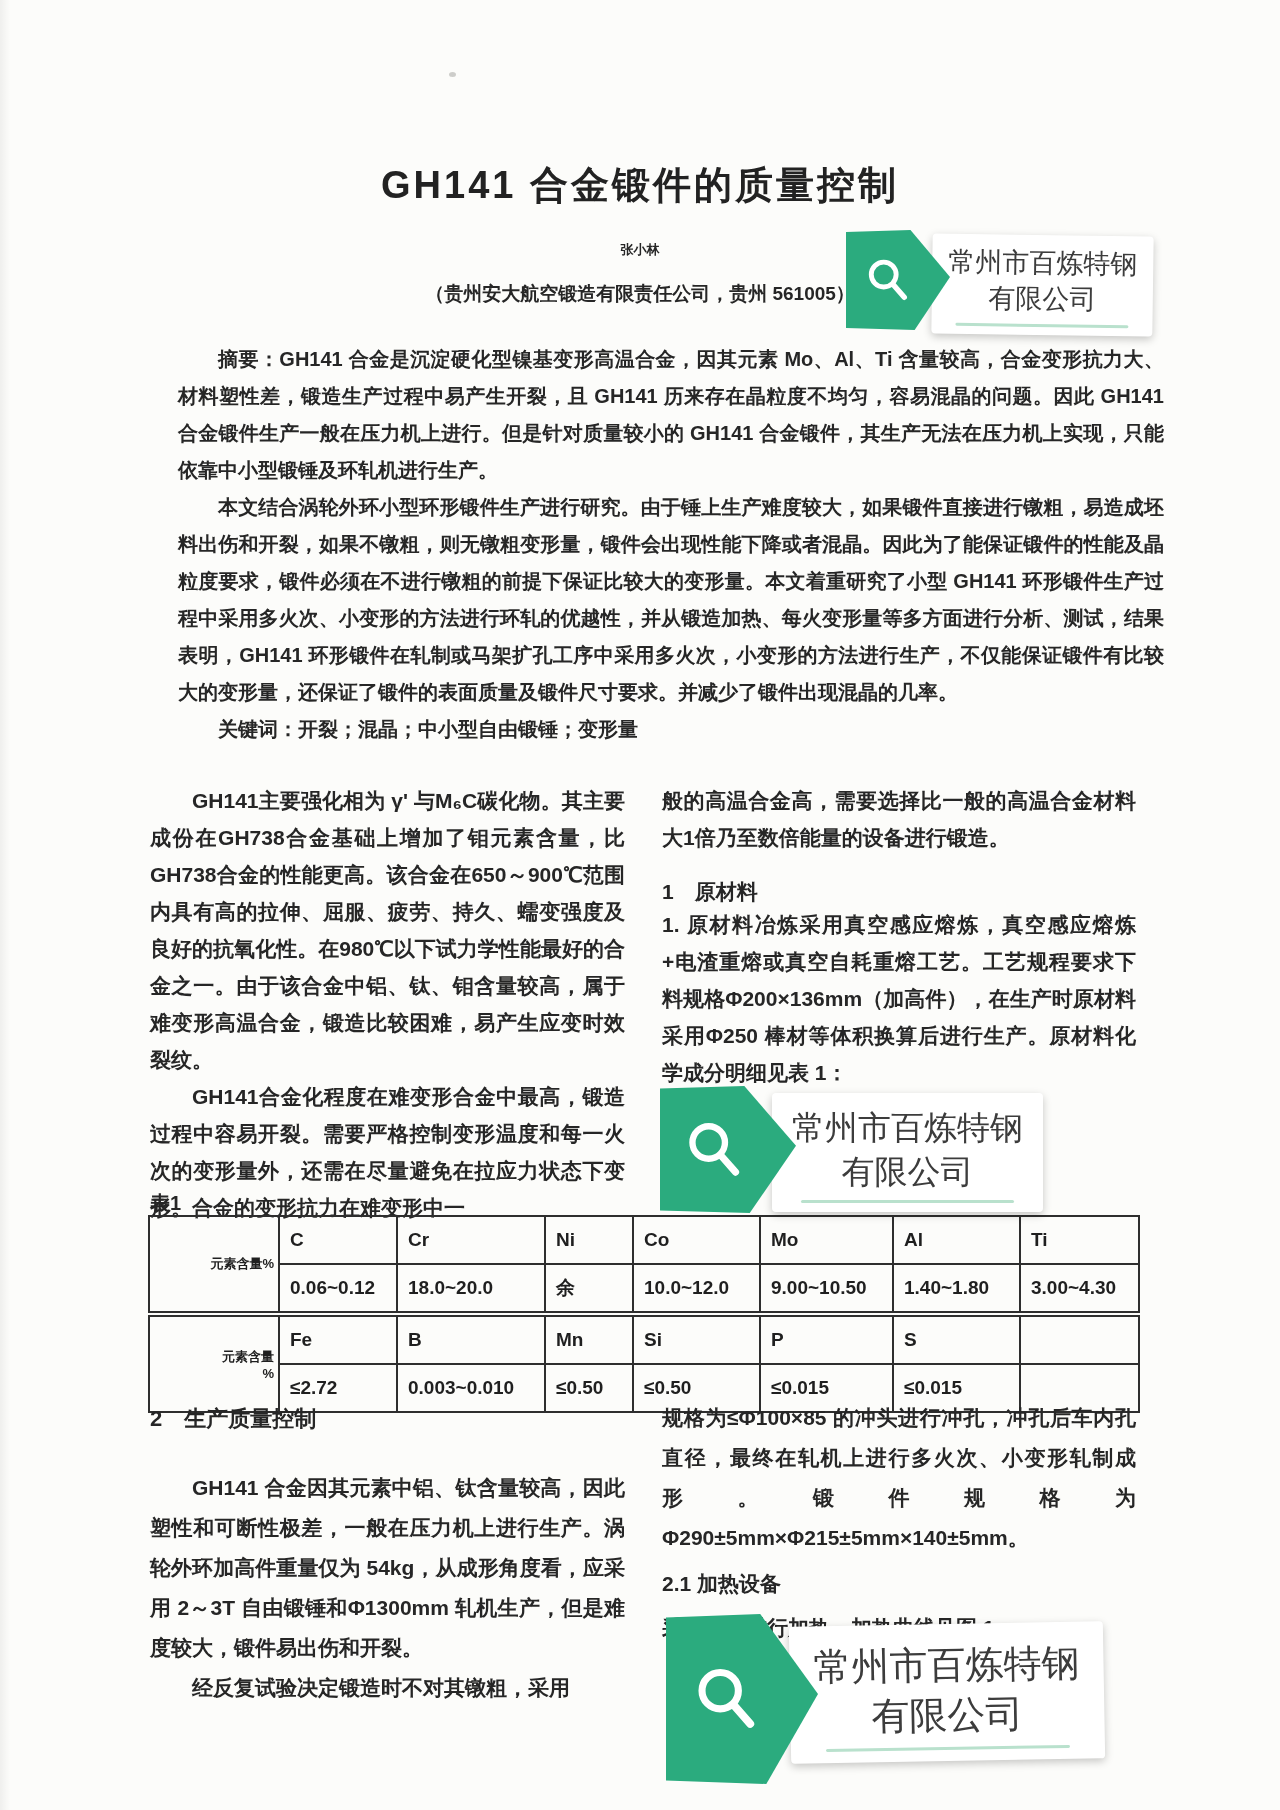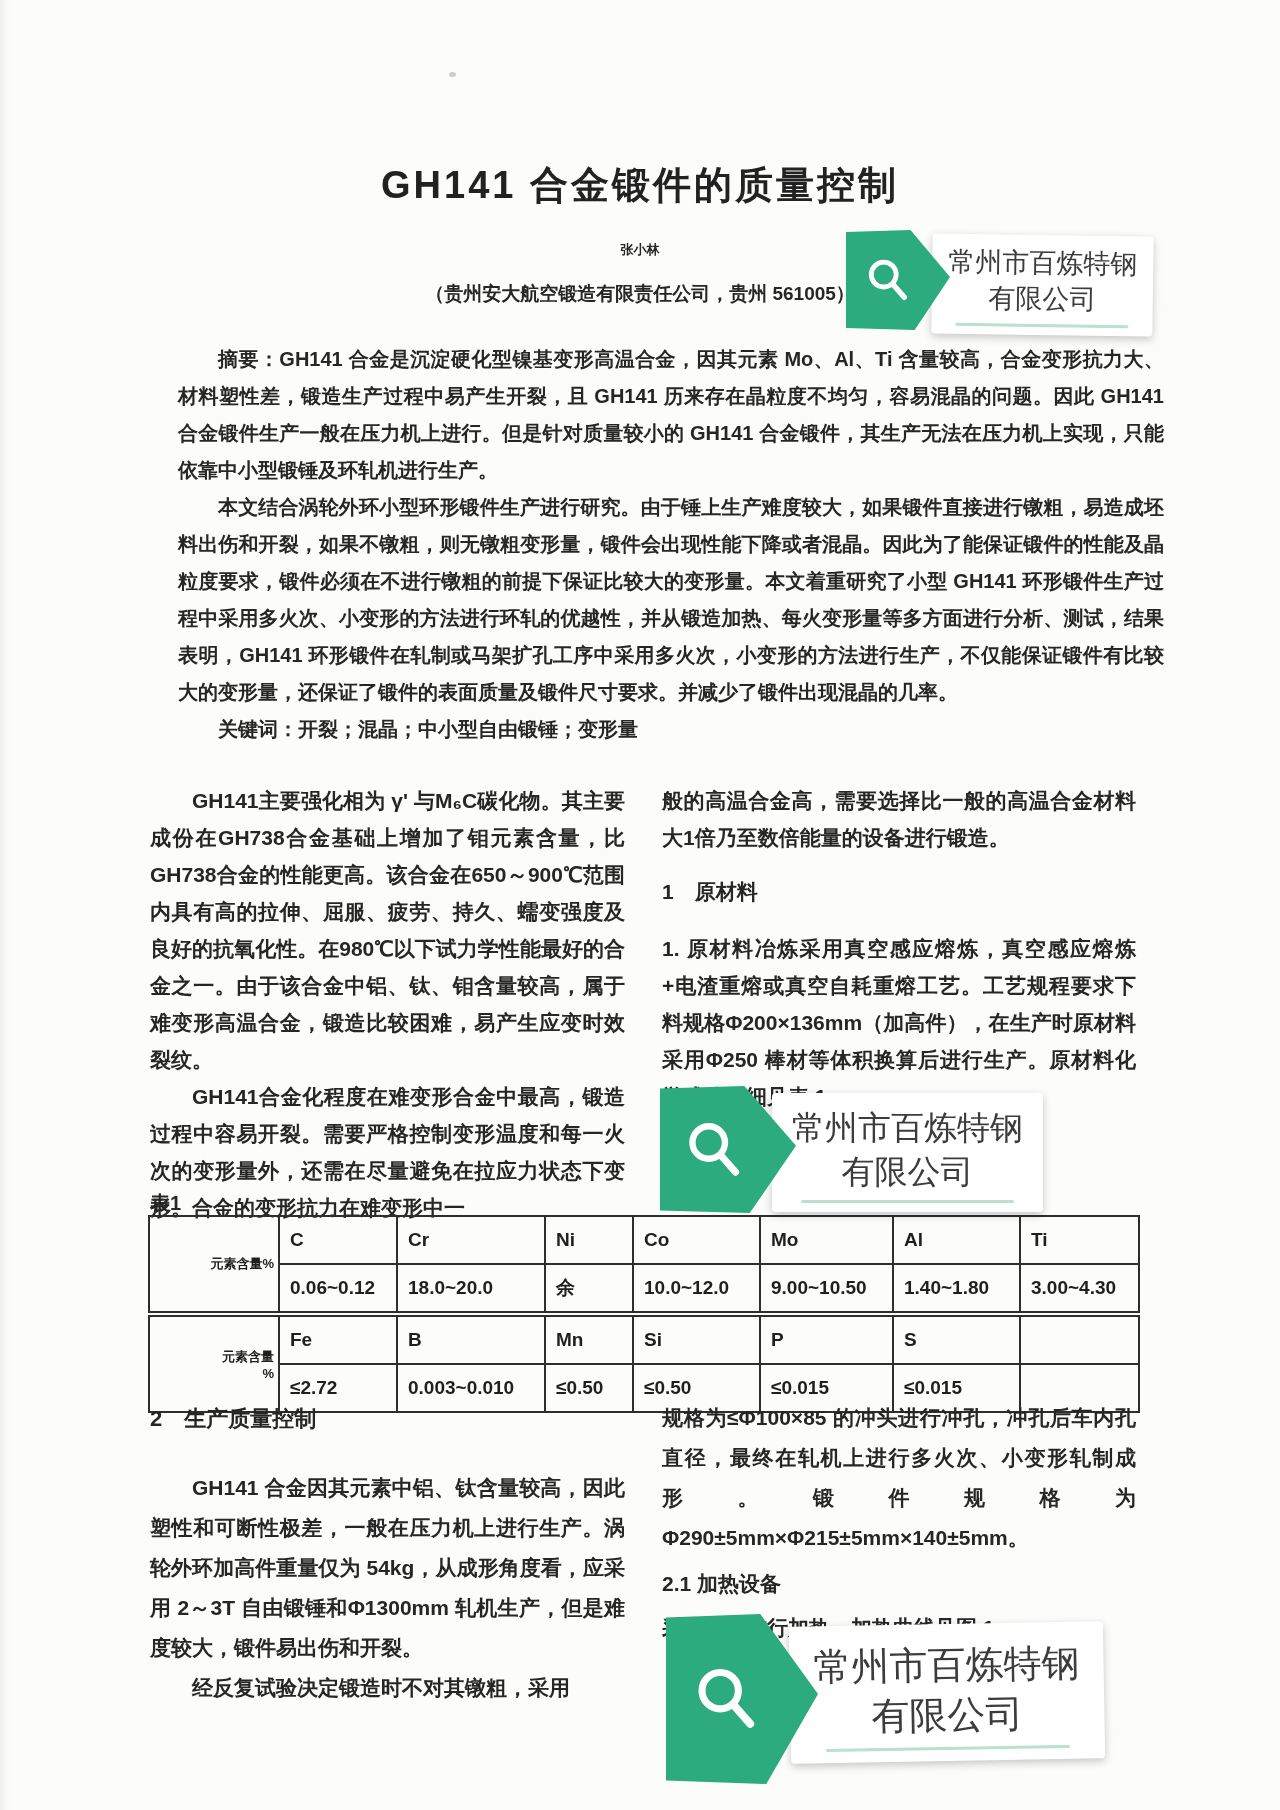--- a/index.html
+++ b/index.html
@@ -26,21 +26,21 @@
 
   .cols { position:absolute; left:150px; width:986px; display:flex; gap:37px; }
   .cols-top { top:782px; }
   .cols-bottom { top:1398px; }
   .col-l { width:475px; }
   .col-r { width:474px; }
   .cols p { margin:0; font-size:21px; font-weight:bold; line-height:37px; text-align:justify; }
   .cols-bottom p { line-height:40px; font-size:21px; }
   .indent { text-indent:2em; }
   .sec-h { margin:0; font-size:21px; font-weight:bold; }
-  .col-r .sec-h { margin-top:22px; margin-bottom:24px; }
+  .col-r .sec-h { margin-top:22px; }
   .cols-bottom .col-l .sec-h { font-size:22px; margin:6px 0 34px 0; }
   .cols-bottom .col-r .sec-h { margin:12px 0 10px 0; }
 
   .tcaption { position:absolute; left:150px; top:1190px; width:986px;
     text-align:left; font-size:20px; font-weight:bold; }
   table.t1 { position:absolute; left:148px; top:1215px; border-collapse:collapse;
     table-layout:fixed; width:992px; }
   table.t1 td { border:2px solid #2e2e2e; font-size:19px; font-weight:bold;
     padding:2px 10px; height:42px; vertical-align:middle; text-align:left; color:#1f1f1f; }
   table.t1 td.lab { text-align:right; padding:2px 4px; font-size:13px; }

